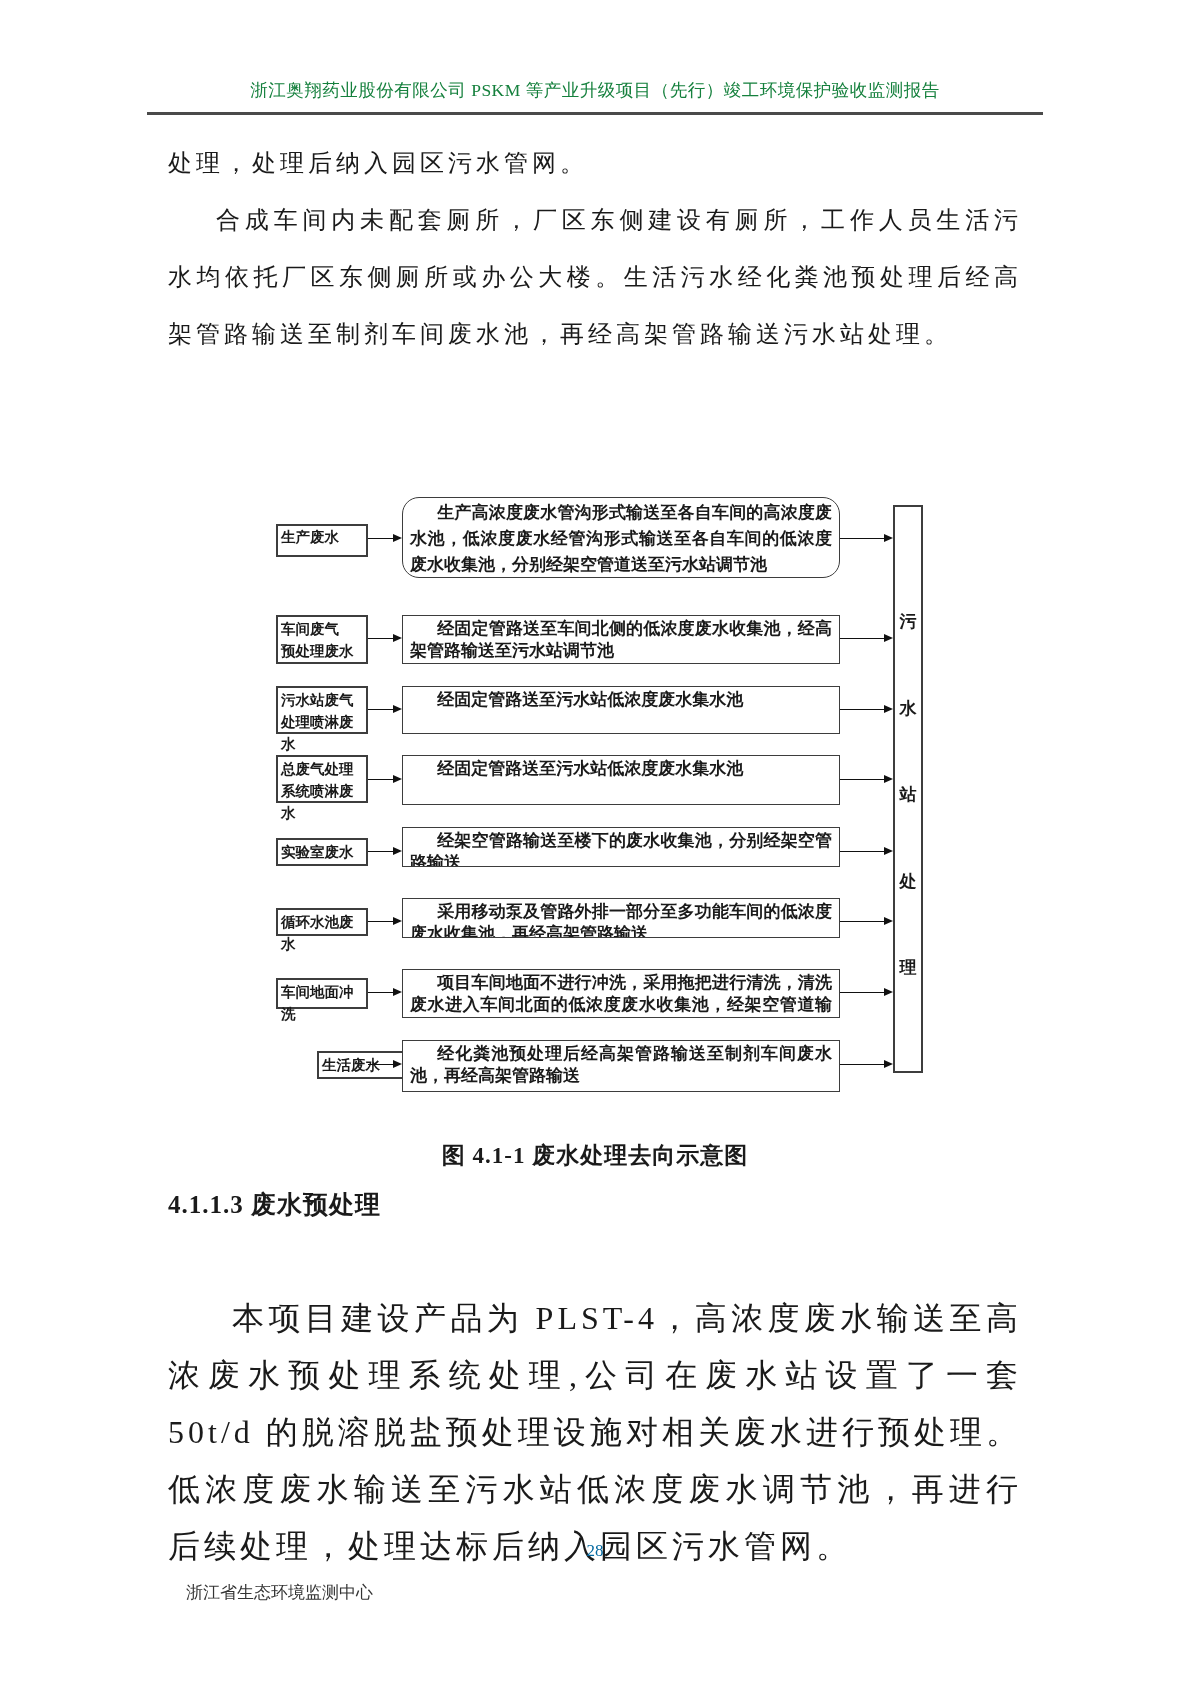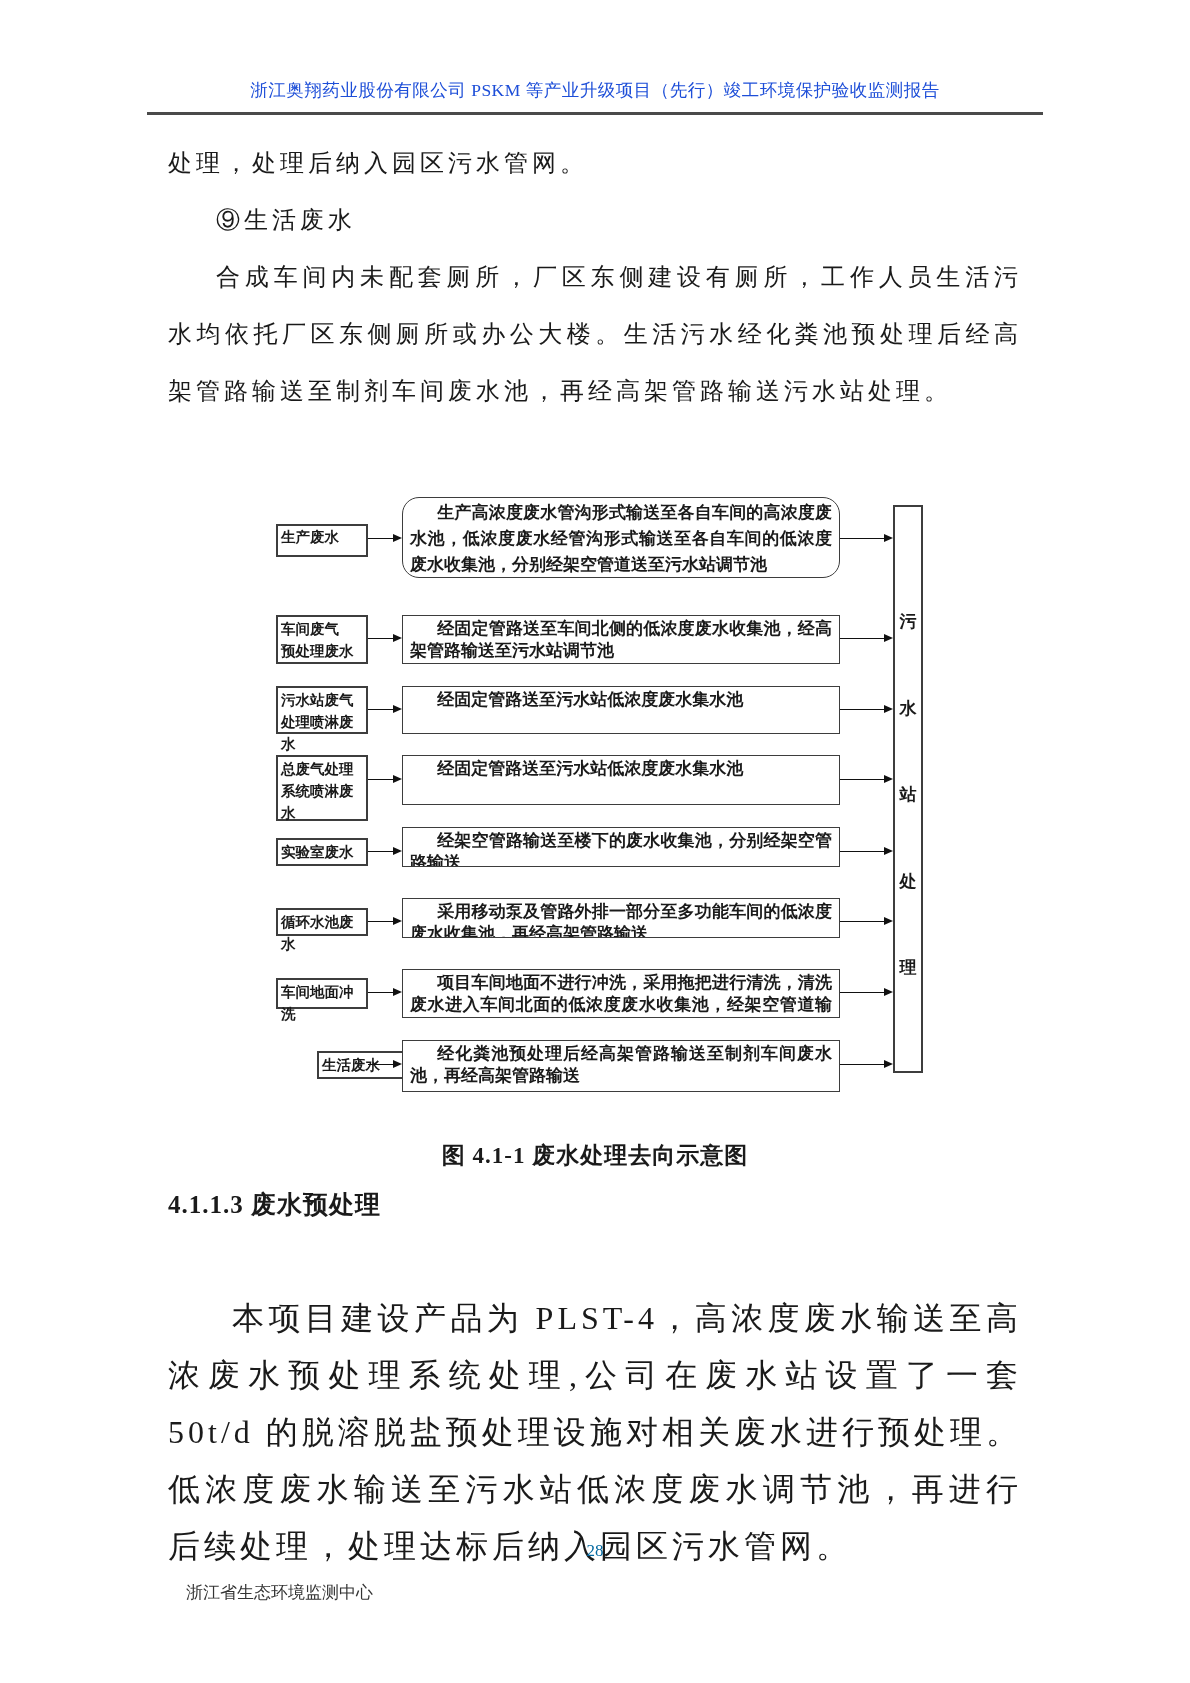--- a/index.html
+++ b/index.html
@@ -4,21 +4,21 @@
 <style>
   html,body{margin:0;padding:0;}
   body{
     width:1190px;height:1683px;position:relative;background:#ffffff;
     font-family:"Liberation Serif","DejaVu Serif",serif;color:#1a1a1a;
     overflow:hidden;
   }
   
   .page-header-title{
     position:absolute;top:78px;left:0;width:1190px;
-    text-align:center;font-size:17.5px;letter-spacing:.5px;color:#1d4ed8;
+    text-align:center;font-size:17.5px;letter-spacing:.5px;color:#15803d;
   }
   .page-header-rule{
     position:absolute;top:112px;left:147px;width:896px;height:3px;background:#4a4a4a;
   }
   
   .body-text{
     position:absolute;left:168px;top:135px;width:854px;
     font-size:24px;line-height:57px;letter-spacing:4px;text-align:justify;
   }
   .body-text p{margin:0;}
@@ -46,21 +46,21 @@
   .arrow:after{
     content:"";position:absolute;right:-2px;top:-4.8px;width:0;height:0;
     border-left:9px solid #111;border-top:4px solid transparent;border-bottom:4px solid transparent;
   }
   .arrow-in{left:368px;width:32px;}
   .arrow-out{left:840px;width:51px;}
   
   .lab-0{top:64px;height:33px;font-family:Liberation Mono, monospace;}   .desc-0{top:37px;height:81px;line-height:26px;border-radius:17px;}
   .lab-1{top:155px;height:49px;}  .desc-1{top:155px;height:49px;}
   .lab-2{top:226px;height:48px;}  .desc-2{top:226px;height:48px;}
-  .lab-3{top:295px;height:66px;}  .desc-3{top:295px;height:50px;}
+  .lab-3{top:295px;height:48px;}  .desc-3{top:295px;height:50px;}
   .lab-4{top:378px;height:28px;}  .desc-4{top:367px;height:40px;}
   .lab-5{top:448px;height:28px;}  .desc-5{top:438px;height:40px;}
   .lab-6{top:518px;height:31px;}  .desc-6{top:509px;height:49px;}
   .lab-7{top:591px;height:28px;margin-left:41px;}  .desc-7{top:580px;height:52px;}
   .ay-0{top:78px;} .ay-1{top:178px;} .ay-2{top:249px;} .ay-3{top:319px;}
   .ay-4{top:391px;} .ay-5{top:461px;} .ay-6{top:532px;} .ay-7{top:604px;}
   .sink-box{
     position:absolute;left:893px;top:45px;width:30px;height:568px;box-sizing:border-box;
     border:2px solid #3d3d3d;background:#fff;
     display:flex;flex-direction:column;align-items:center;justify-content:space-between;
@@ -80,21 +80,20 @@
   .footer-page{position:absolute;top:1541px;left:0;width:1190px;text-align:center;font-size:17px;color:#0369a1;}
 </style>
 </head>
 <body>
 
 <div class="page-header-title">浙江奥翔药业股份有限公司 PSKM 等产业升级项目（先行）竣工环境保护验收监测报告</div>
 <div class="page-header-rule"></div>
 
 <div class="body-text">
   <p>处理，处理后纳入园区污水管网。</p>
-  <p class="indent">⑨生活废水</p>
   <p class="indent">合成车间内未配套厕所，厂区东侧建设有厕所，工作人员生活污水均依托厂区东侧厕所或办公大楼。生活污水经化粪池预处理后经高架管路输送至制剂车间废水池，再经高架管路输送污水站处理。</p>
 </div>
 
 <div class="diagram">
 
   <div class="flow-label lab-0">生产废水</div>
   <div class="arrow arrow-in ay-0"></div>
   <div class="flow-desc desc-0">生产高浓度废水管沟形式输送至各自车间的高浓度废水池，低浓度废水经管沟形式输送至各自车间的低浓度废水收集池，分别经架空管道送至污水站调节池</div>
   <div class="arrow arrow-out ay-0"></div>
 

